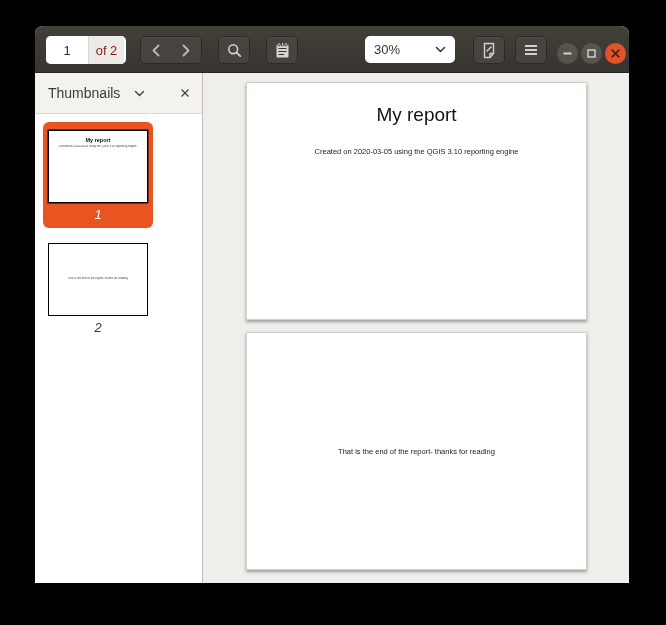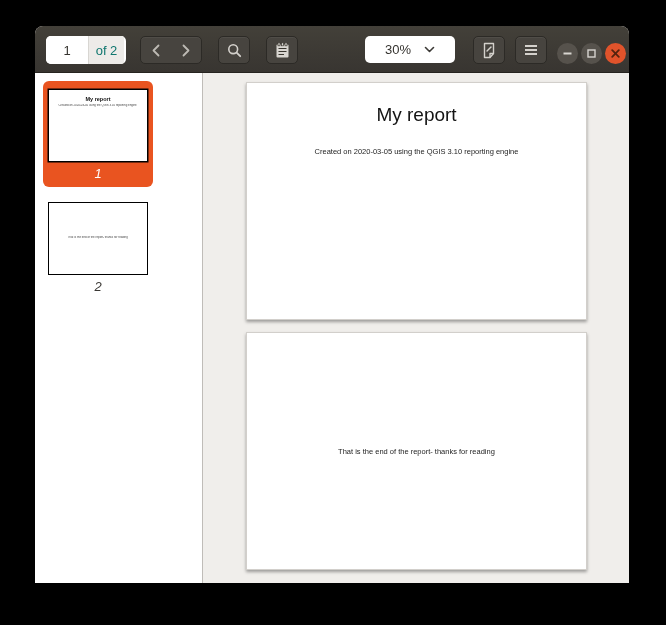--- a/index.html
+++ b/index.html
@@ -26,33 +26,33 @@
     position:absolute; left:11px; top:10px; width:80px; height:28px;
     border-radius:5px; overflow:hidden; display:flex; background:#fff;
   }
   .page-input {
     width:42px; height:100%; border:none; outline:none; background:#fff;
     text-align:center; font-size:13px; color:#35332f; font-family:"Liberation Sans",sans-serif;
   }
   .page-total {
     width:36px; height:100%; background:#edebe8; border-left:1px solid #d8d6d2;
     display:flex; align-items:center; justify-content:center;
-    font-size:13px; color:#0f766e;
+    font-size:13px; color:#7f1d1d;
   }
   .nav-group { left:105px; width:62px; padding:0; }
   .nav-half { width:30px; height:100%; display:flex; align-items:center; justify-content:center; cursor:default; }
   .icon-btn { width:32px; }
   .hb-title {
     position:absolute; left:270px; top:0; height:47px; display:flex; align-items:center;
     font-size:14px; font-weight:bold; color:#d8d6d2; letter-spacing:.2px;
   }
   .zoom-select {
     position:absolute; left:330px; top:10px; width:90px; height:27px;
     background:#fff; border-radius:5px; display:flex; align-items:center;
-    padding:0 20px; cursor:default;
+    padding:0 9px; cursor:default;
   }
   .zoom-value { flex:1; font-size:13px; color:#35332f; }
   .wc {
     position:absolute; top:17px; width:21px; height:21px; border-radius:50%;
     display:flex; align-items:center; justify-content:center;
   }
   .wc-dim { background:#56524c; }
   .wc-close { background:#e0532b; }
 
   
@@ -202,20 +202,36 @@
       <span>
         <svg width="9" height="9" viewBox="0 0 9 9">
             <line x1="1.2" y1="1.2" x2="7.8" y2="7.8" stroke="#55230e" stroke-width="1.8" stroke-linecap="round"></line>
             <line x1="7.8" y1="1.2" x2="1.2" y2="7.8" stroke="#55230e" stroke-width="1.8" stroke-linecap="round"></line>
           </svg>
       </span>
     </div>
   </div>
 
   <div class="sidebar">
+    <div class="sidebar-header">
+      <span class="sidebar-title">Thumbnails</span>
+      <span class="sb-chevron">
+        <svg width="11" height="7" viewBox="0 0 11 7">
+            <polyline points="1.5,1.5 5.5,5.5 9.5,1.5" fill="none" stroke="#4a4844" stroke-width="1.5" stroke-linecap="round" stroke-linejoin="round"></polyline>
+          </svg>
+      </span>
+      <span class="sb-close">
+        <span>
+          <svg width="10" height="10" viewBox="0 0 10 10">
+              <line x1="1.5" y1="1.5" x2="8.5" y2="8.5" stroke="#45433f" stroke-width="1.3"></line>
+              <line x1="8.5" y1="1.5" x2="1.5" y2="8.5" stroke="#45433f" stroke-width="1.3"></line>
+            </svg>
+        </span>
+      </span>
+    </div>
 
     <div class="thumb-list">
       <div class="thumb-cell selected">
         <div class="thumb-page p1">
           <div class="thumb-title">My report</div>
           <div class="tiny-wrap">
               <span class="tiny">Created on 2020-03-05 using the QGIS 3.10 reporting engine</span>
             </div>
         </div>
         <div class="thumb-num num-sel">1</div>

